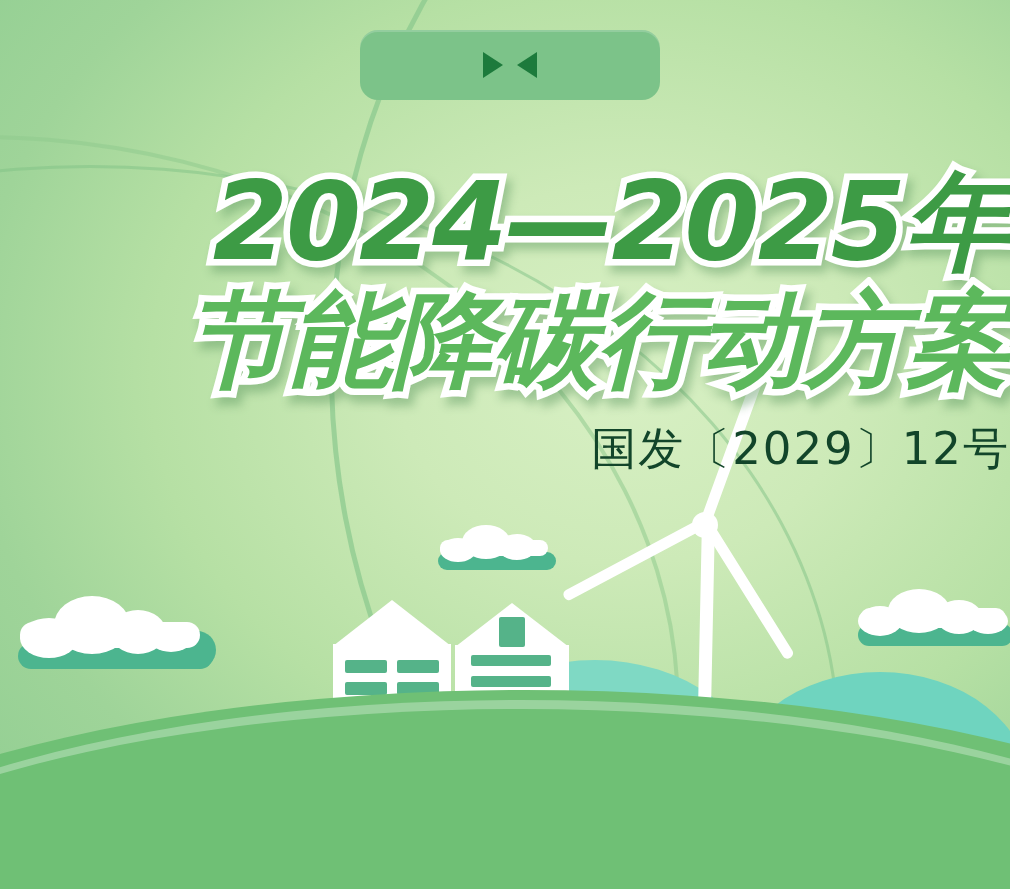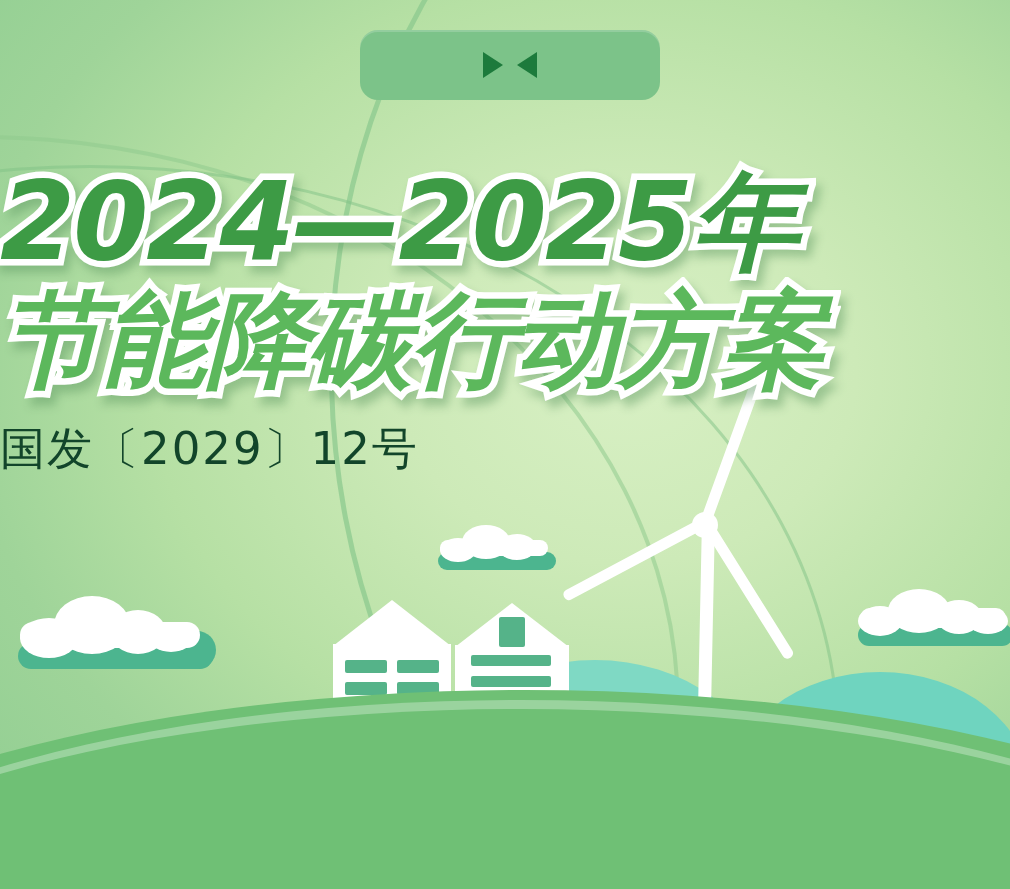--- a/index.html
+++ b/index.html
@@ -64,22 +64,23 @@
     font-weight:bold;
     letter-spacing:1px;
     line-height:1;
     font-family:"DejaVu Sans","Liberation Sans",sans-serif;
   }
 
   
   #title-block {
     position:absolute;
     left:0; top:165px; width:1010px;
-    text-align:left;
+    text-align:right;
     z-index:6;
+    padding-left:32px;
   }
   #title-year {
     font-size:108px;
     font-weight:bold;
     font-style:italic;
     color:#3d9b45;
     letter-spacing:-2px;
     line-height:1.05;
     font-family:"DejaVu Sans","Liberation Sans",sans-serif;
     -webkit-text-stroke:13px #ffffff;

